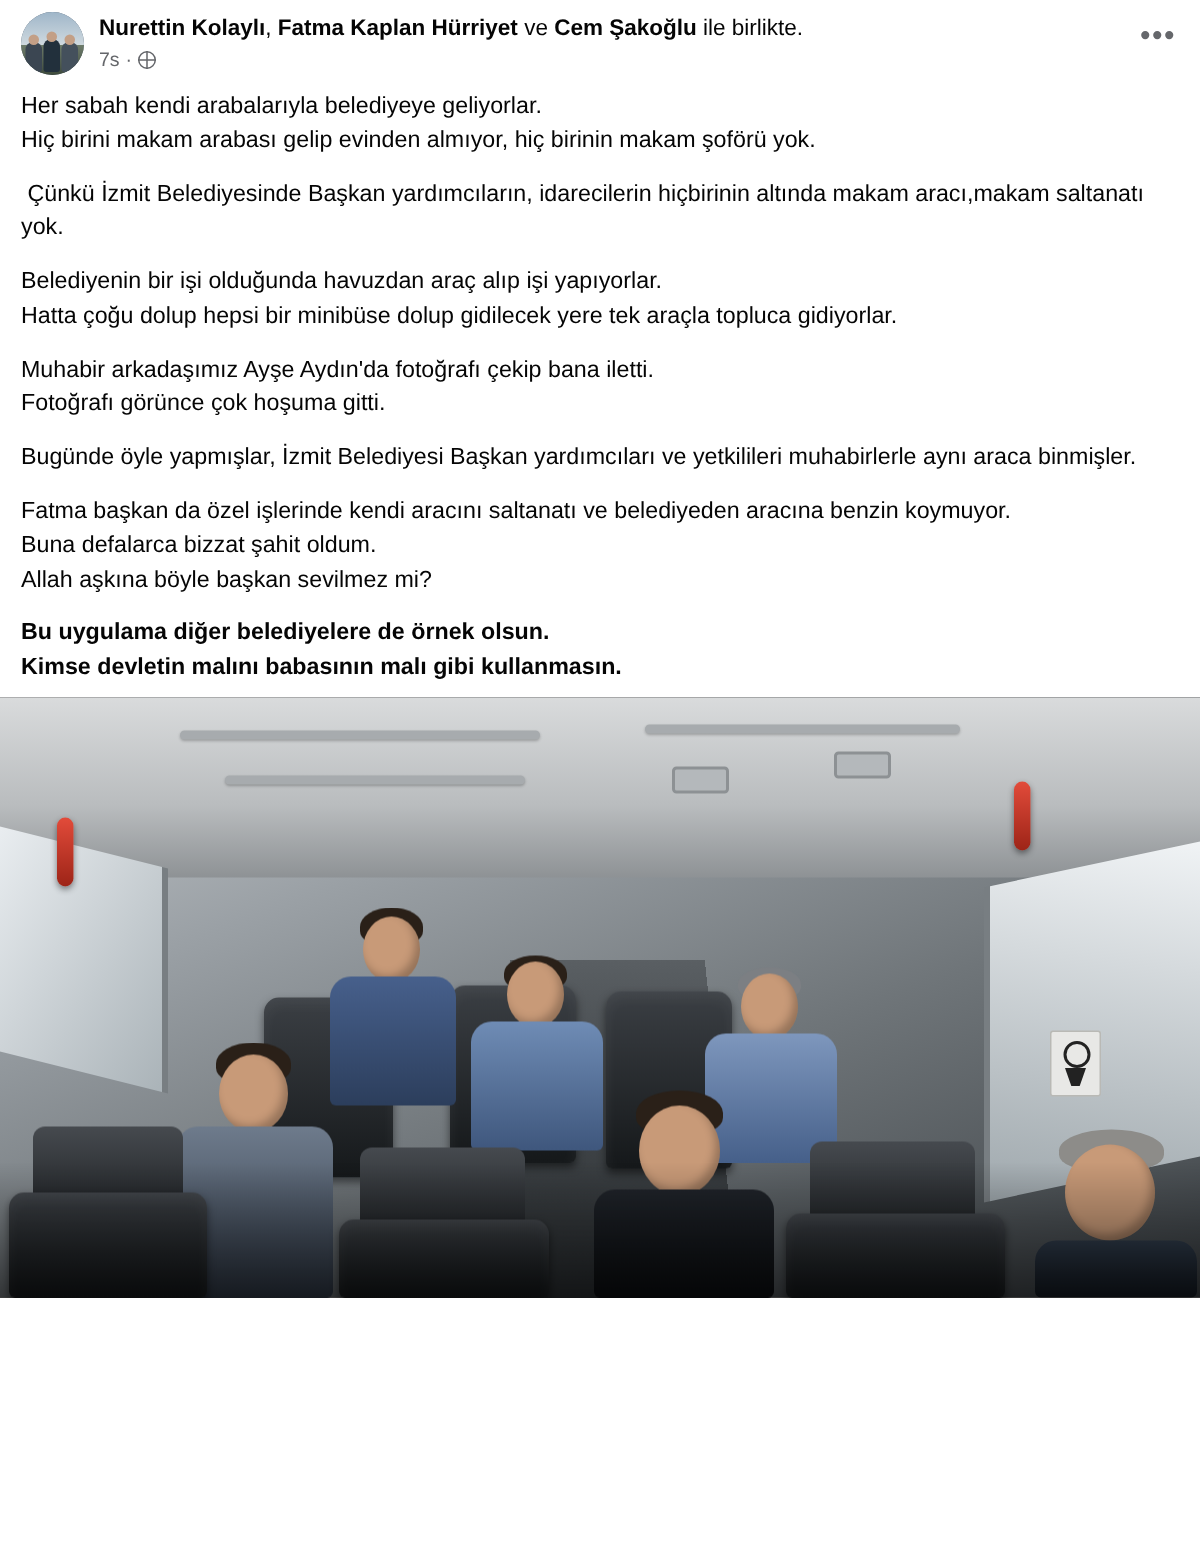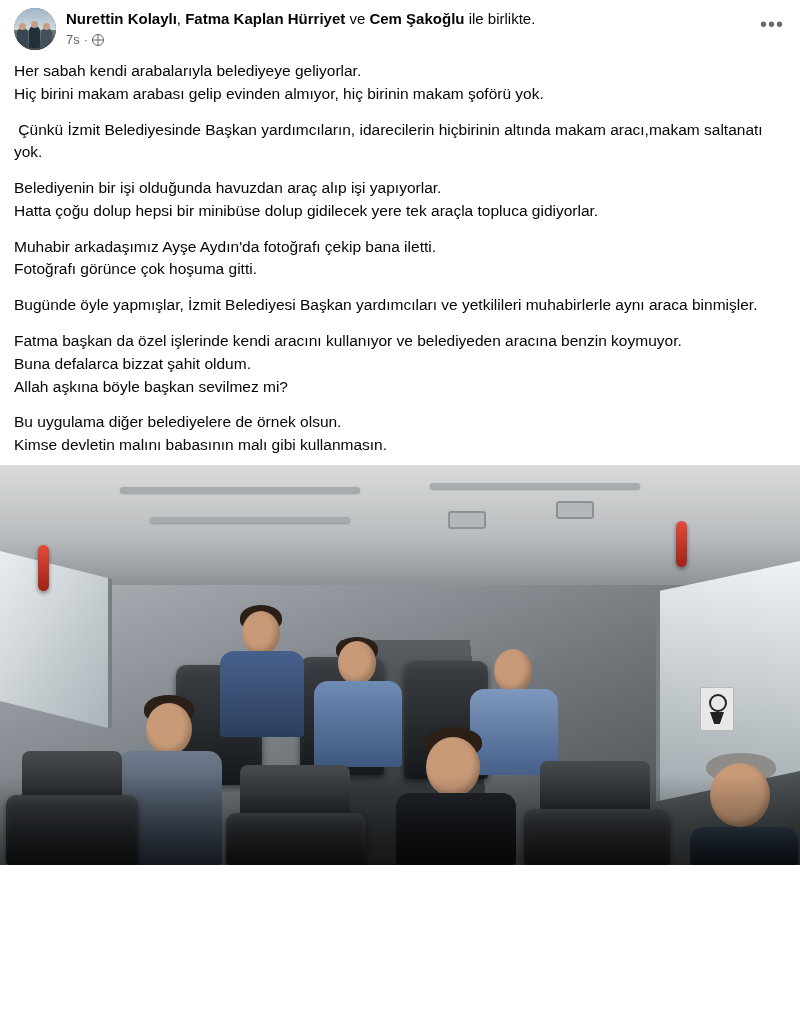--- a/index.html
+++ b/index.html
@@ -139,21 +139,21 @@
   .post-body {
     padding: 6px 14px 4px 14px;
     font-size: 15.5px;
     line-height: 1.47;
     color: #050505;
   }
   .para {
     margin: 0 0 13px 0;
     white-space: pre-wrap;
   }
-  .para:last-child { margin-bottom: 4px; }
+  .para:last-child { margin-bottom: 4px; font-weight: bold; }
   
   .post-image {
     width: 800px;
     height: 400px;
     position: relative;
     overflow: hidden;
     background: #222;
     display: block;
   }
   .van {
@@ -304,21 +304,21 @@
 
   <div class="post-body">
     <p class="para">Her sabah kendi arabalarıyla belediyeye geliyorlar.
 Hiç birini makam arabası gelip evinden almıyor, hiç birinin makam şoförü yok.</p>
     <p class="para"> Çünkü İzmit Belediyesinde Başkan yardımcıların, idarecilerin hiçbirinin altında makam aracı,makam saltanatı yok.</p>
     <p class="para">Belediyenin bir işi olduğunda havuzdan araç alıp işi yapıyorlar.
 Hatta çoğu dolup hepsi bir minibüse dolup gidilecek yere tek araçla topluca gidiyorlar.</p>
     <p class="para">Muhabir arkadaşımız Ayşe Aydın'da fotoğrafı çekip bana iletti.
 Fotoğrafı görünce çok hoşuma gitti.</p>
     <p class="para">Bugünde öyle yapmışlar, İzmit Belediyesi Başkan yardımcıları ve yetkilileri muhabirlerle aynı araca binmişler.</p>
-    <p class="para">Fatma başkan da özel işlerinde kendi aracını kullanıyor ve belediyeden aracına benzin koymuyor.
+    <p class="para">Fatma başkan da özel işlerinde kendi aracını saltanatı ve belediyeden aracına benzin koymuyor.
 Buna defalarca bizzat şahit oldum.
 Allah aşkına böyle başkan sevilmez mi?</p>
     <p class="para">Bu uygulama diğer belediyelere de örnek olsun.
 Kimse devletin malını babasının malı gibi kullanmasın.</p>
   </div>
 
   <div class="post-image" title="minibüs">
     <div class="van">
       <div class="ceiling"></div>
       <div class="ceil-line" style="left:120px; top:22px; width:240px;"></div>

